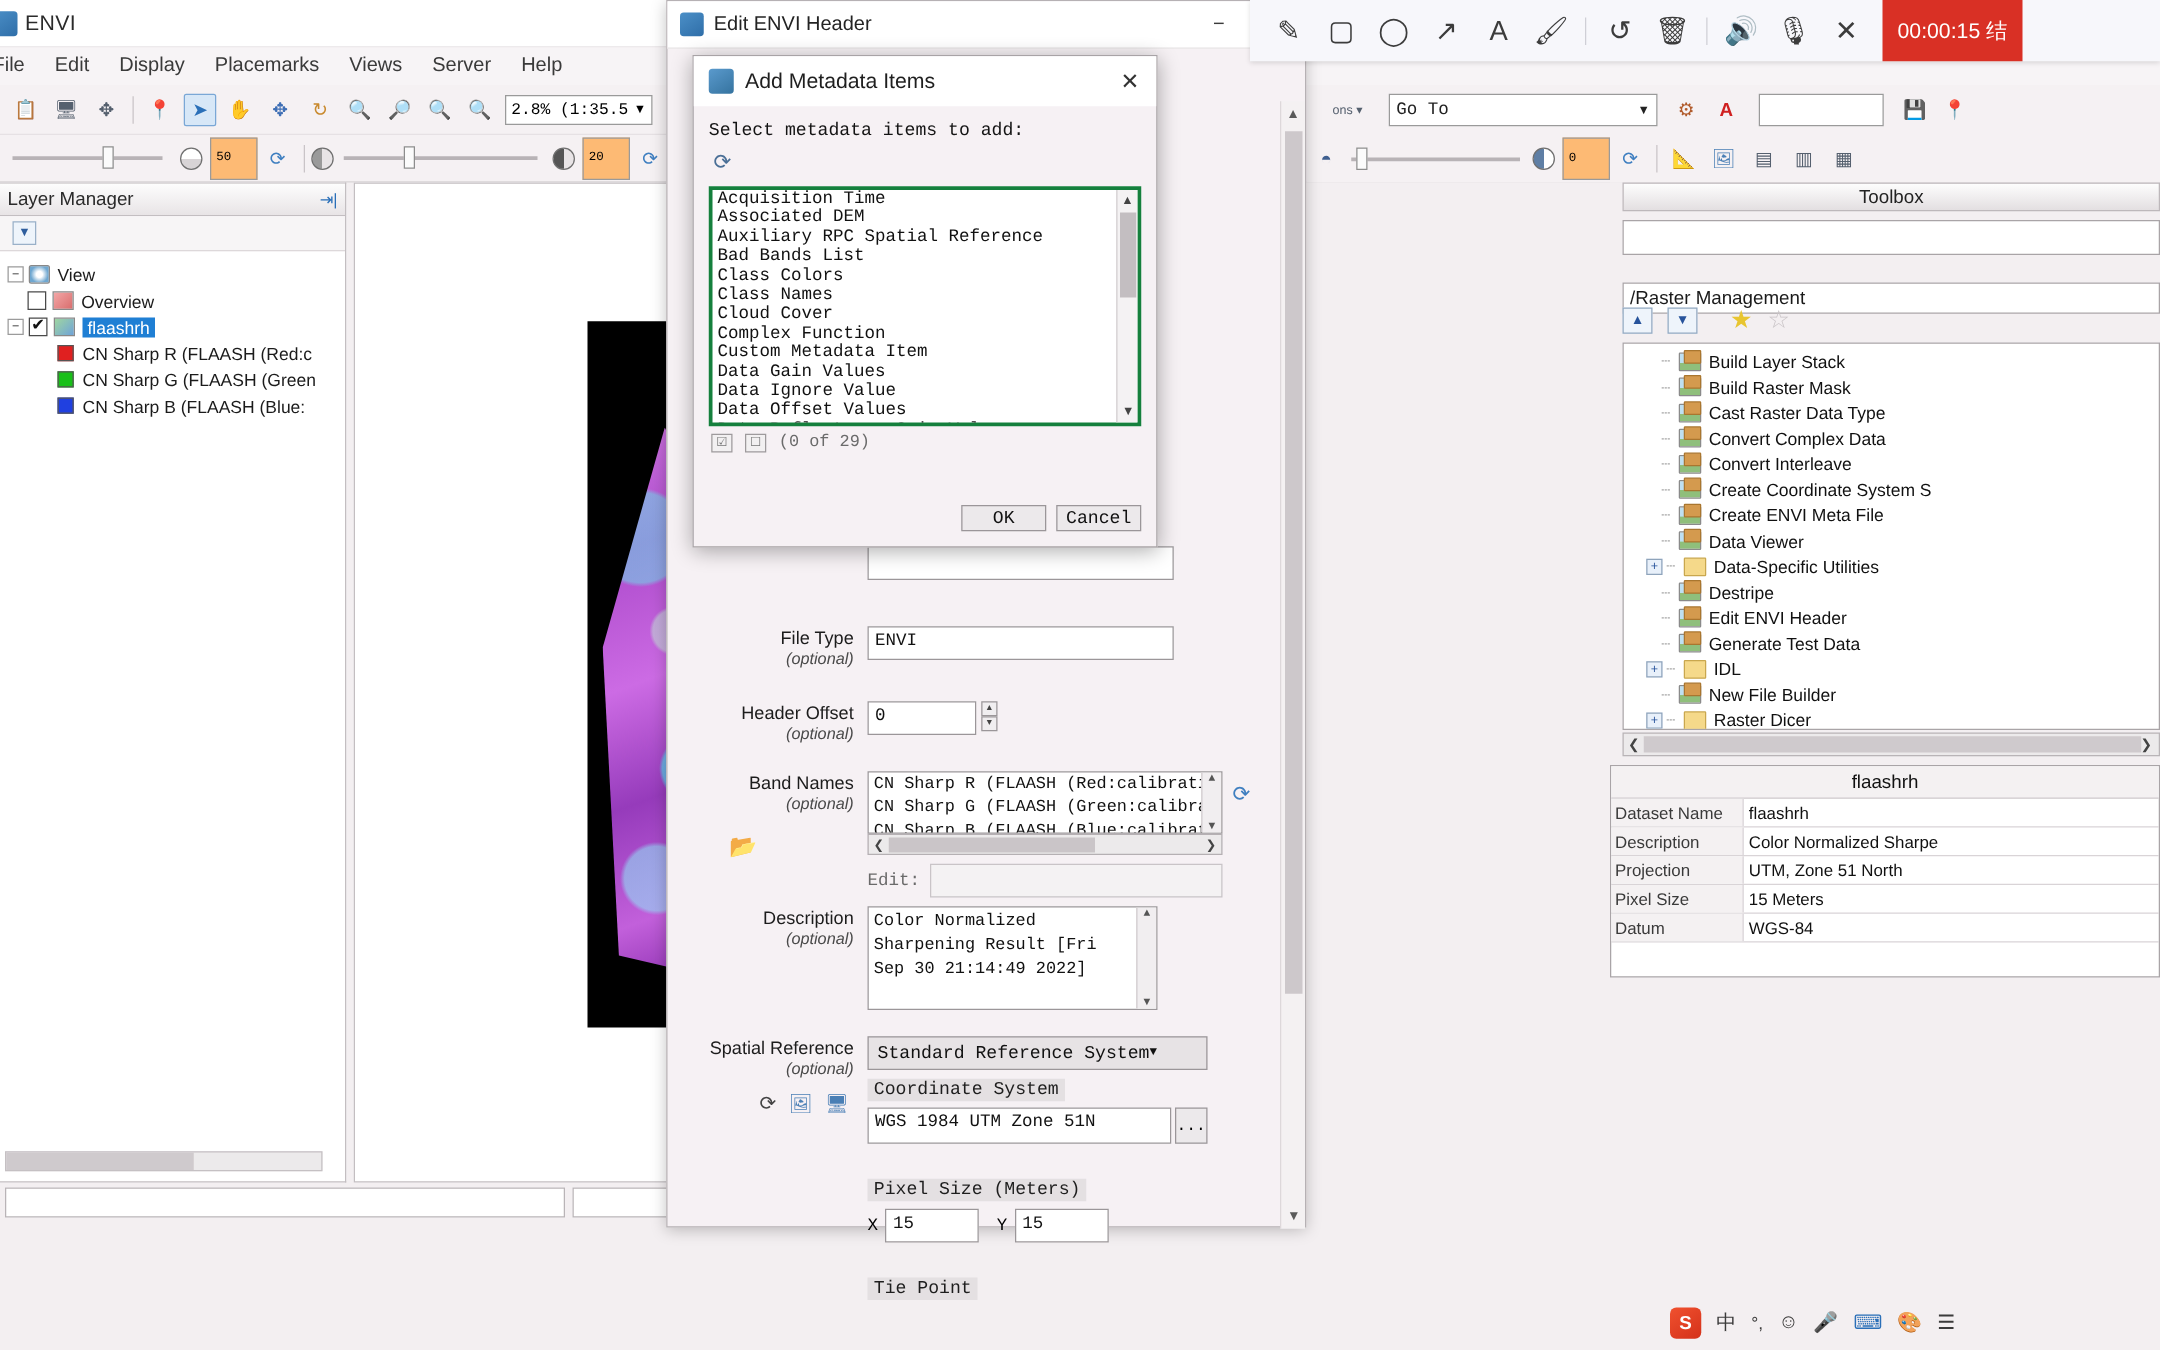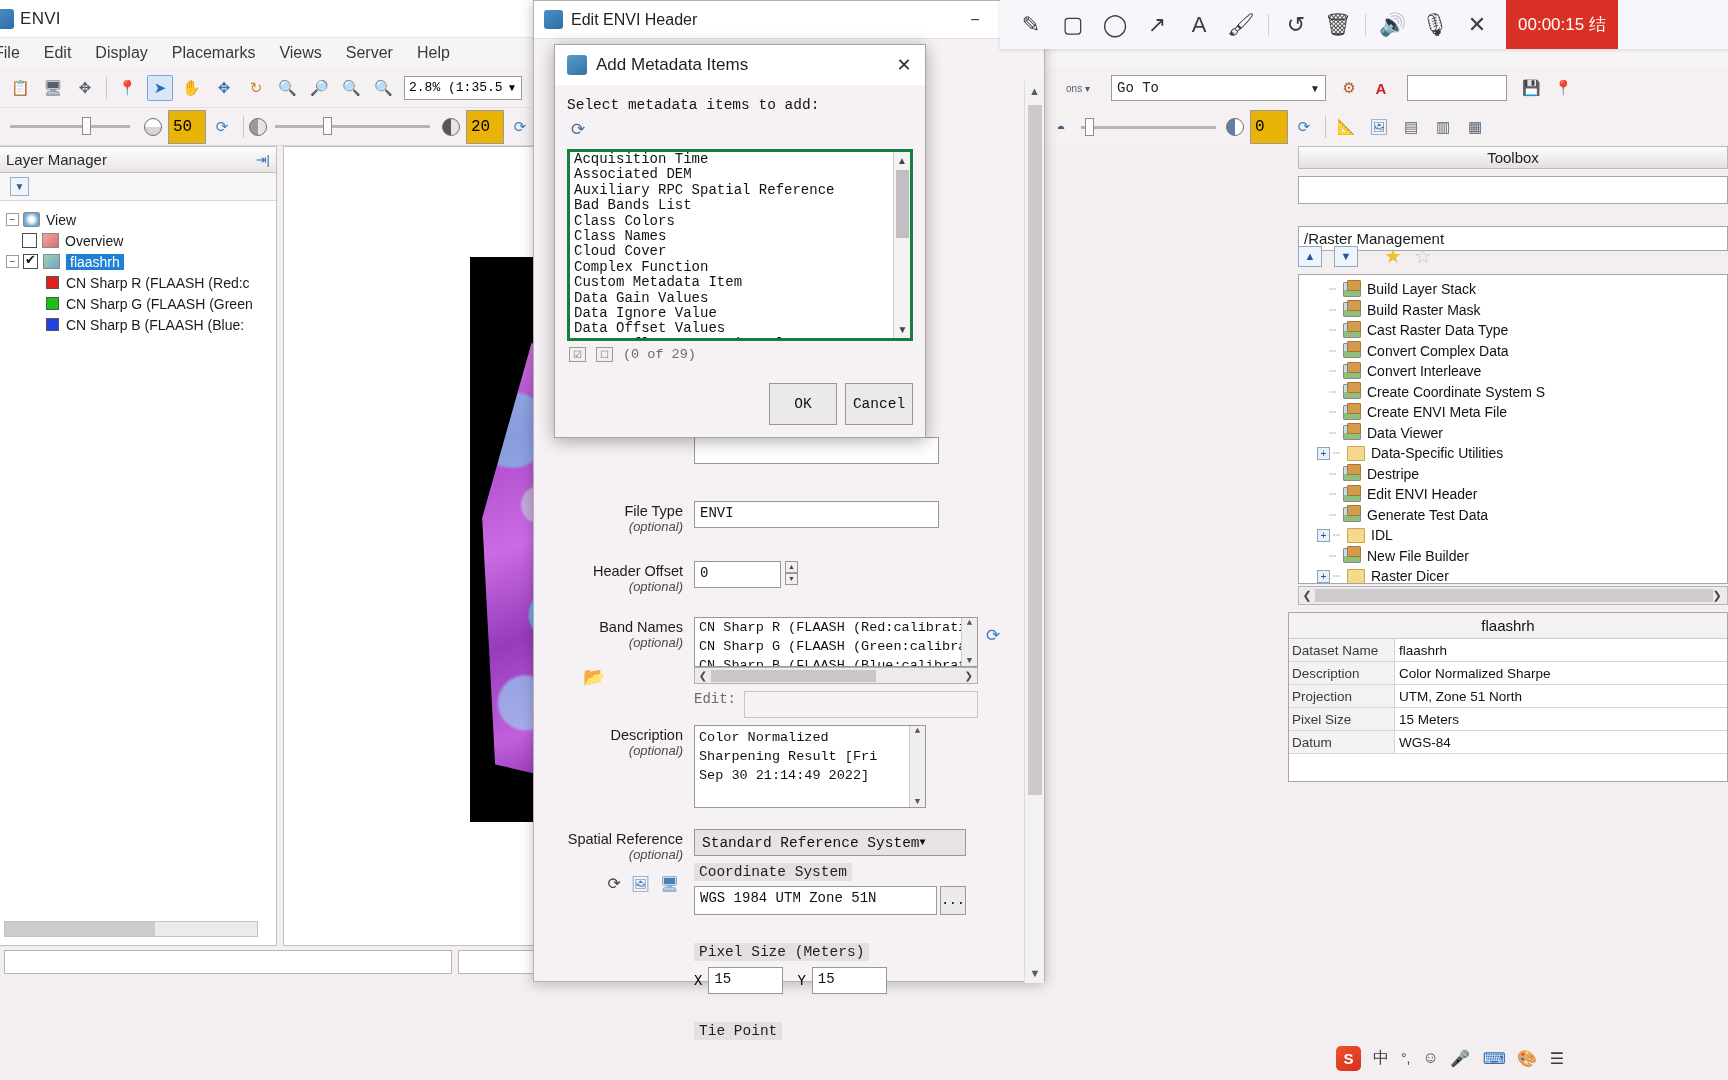--- a/index.html
+++ b/index.html
@@ -58,22 +58,22 @@
   }
   .tb-icon.sel { border: 1px solid #7aa7d6; background: #d7e7f7; border-radius: 2px; }
   .tb-sep { width: 1px; height: 22px; background: #c9c4c7; margin: 0 5px; flex:none; }
 
   .zoom-combo {
     width: 118px; height: 24px; border: 1px solid #9a9a9a; background: #fff;
     font-size: 13px; display: flex; align-items: center; padding: 0 4px;
     justify-content: space-between; margin-left: 4px; flex: none;
   }
   .num-box {
-    border: 1px solid #9a9a9a; background: #eab308; height: 34px; width: 38px;
-    font-size: 16px; display: flex; align-items: center; padding-left: 4px;
+    border: 1px solid #9a9a9a; background: #fdba74; height: 34px; width: 38px;
+    font-size: 10px; display: flex; align-items: center; padding-left: 4px;
     flex: none;
   }
   .slider-track { height: 3px; background: #b8b3b6; position: relative; flex: none; }
   .slider-knob {
     position: absolute; width: 9px; height: 18px; background: #fbfbfb;
     border: 1px solid #8d8d8d; top: -8px;
   }
   .circ-icon { width: 18px; height: 18px; border-radius: 50%; border: 1px solid #6f6f6f; flex:none;}
 
   
@@ -373,21 +373,21 @@
     font-size: 13.5px; color: #6b6b6b;
   }
   .chk-icon {
     width: 17px; height: 15px; border: 1px solid #9e9a9c; background: #f2f0f1;
     font-size: 10px; text-align: center; line-height: 13px; color: #777;
   }
   #meta-btnrow {
     position: absolute; right: 12px; bottom: 12px; display: flex; gap: 8px;
   }
   .dlg-btn {
-    width: 68px; height: 42px; border: 1px solid #9b9699; background: #ece9eb;
+    width: 68px; height: 21px; border: 1px solid #9b9699; background: #ece9eb;
     font-size: 14.5px; color: #111;
     display: flex; align-items: center; justify-content: center;
   }
 
   
   #rec-bar {
     position: absolute; left: 1000px; top: 0; width: 728px; height: 49px;
     background: #f7f7fb; display: flex; align-items: center;
     box-shadow: 0 1px 4px rgba(0,0,0,.13); padding-left: 10px;
   }
@@ -777,21 +777,21 @@
             <div class="vsb">
               <span>▲</span>
               <span>▼</span>
             </div>
           </div>
           <div class="hsb">
             <span style="width:16px;text-align:center">❮</span>
             <span class="thumb" style="width:165px"></span>
             <span style="flex:1;text-align:right;padding-right:4px">❯</span>
           </div>
-          <div style="display:flex;align-items:flex-start;margin-top:7px">
+          <div style="display:flex;align-items:center;margin-top:7px">
             <span class="mono" style="font-size:14px;color:#6a6a6a;margin-right:8px">Edit:</span>
             <span class="txt-input" style="flex:1;background:#f4f2f3;border-color:#c9c4c7"></span>
           </div>
         </div>
         <div style="font-size:17px;color:#3f7fc0;margin-left:8px;margin-top:8px">⟳</div>
       </div>
 
       <div class="field-row" style="position:absolute;left:0;top:686px;width:500px">
         <div class="field-label">
           <span>Description</span>

